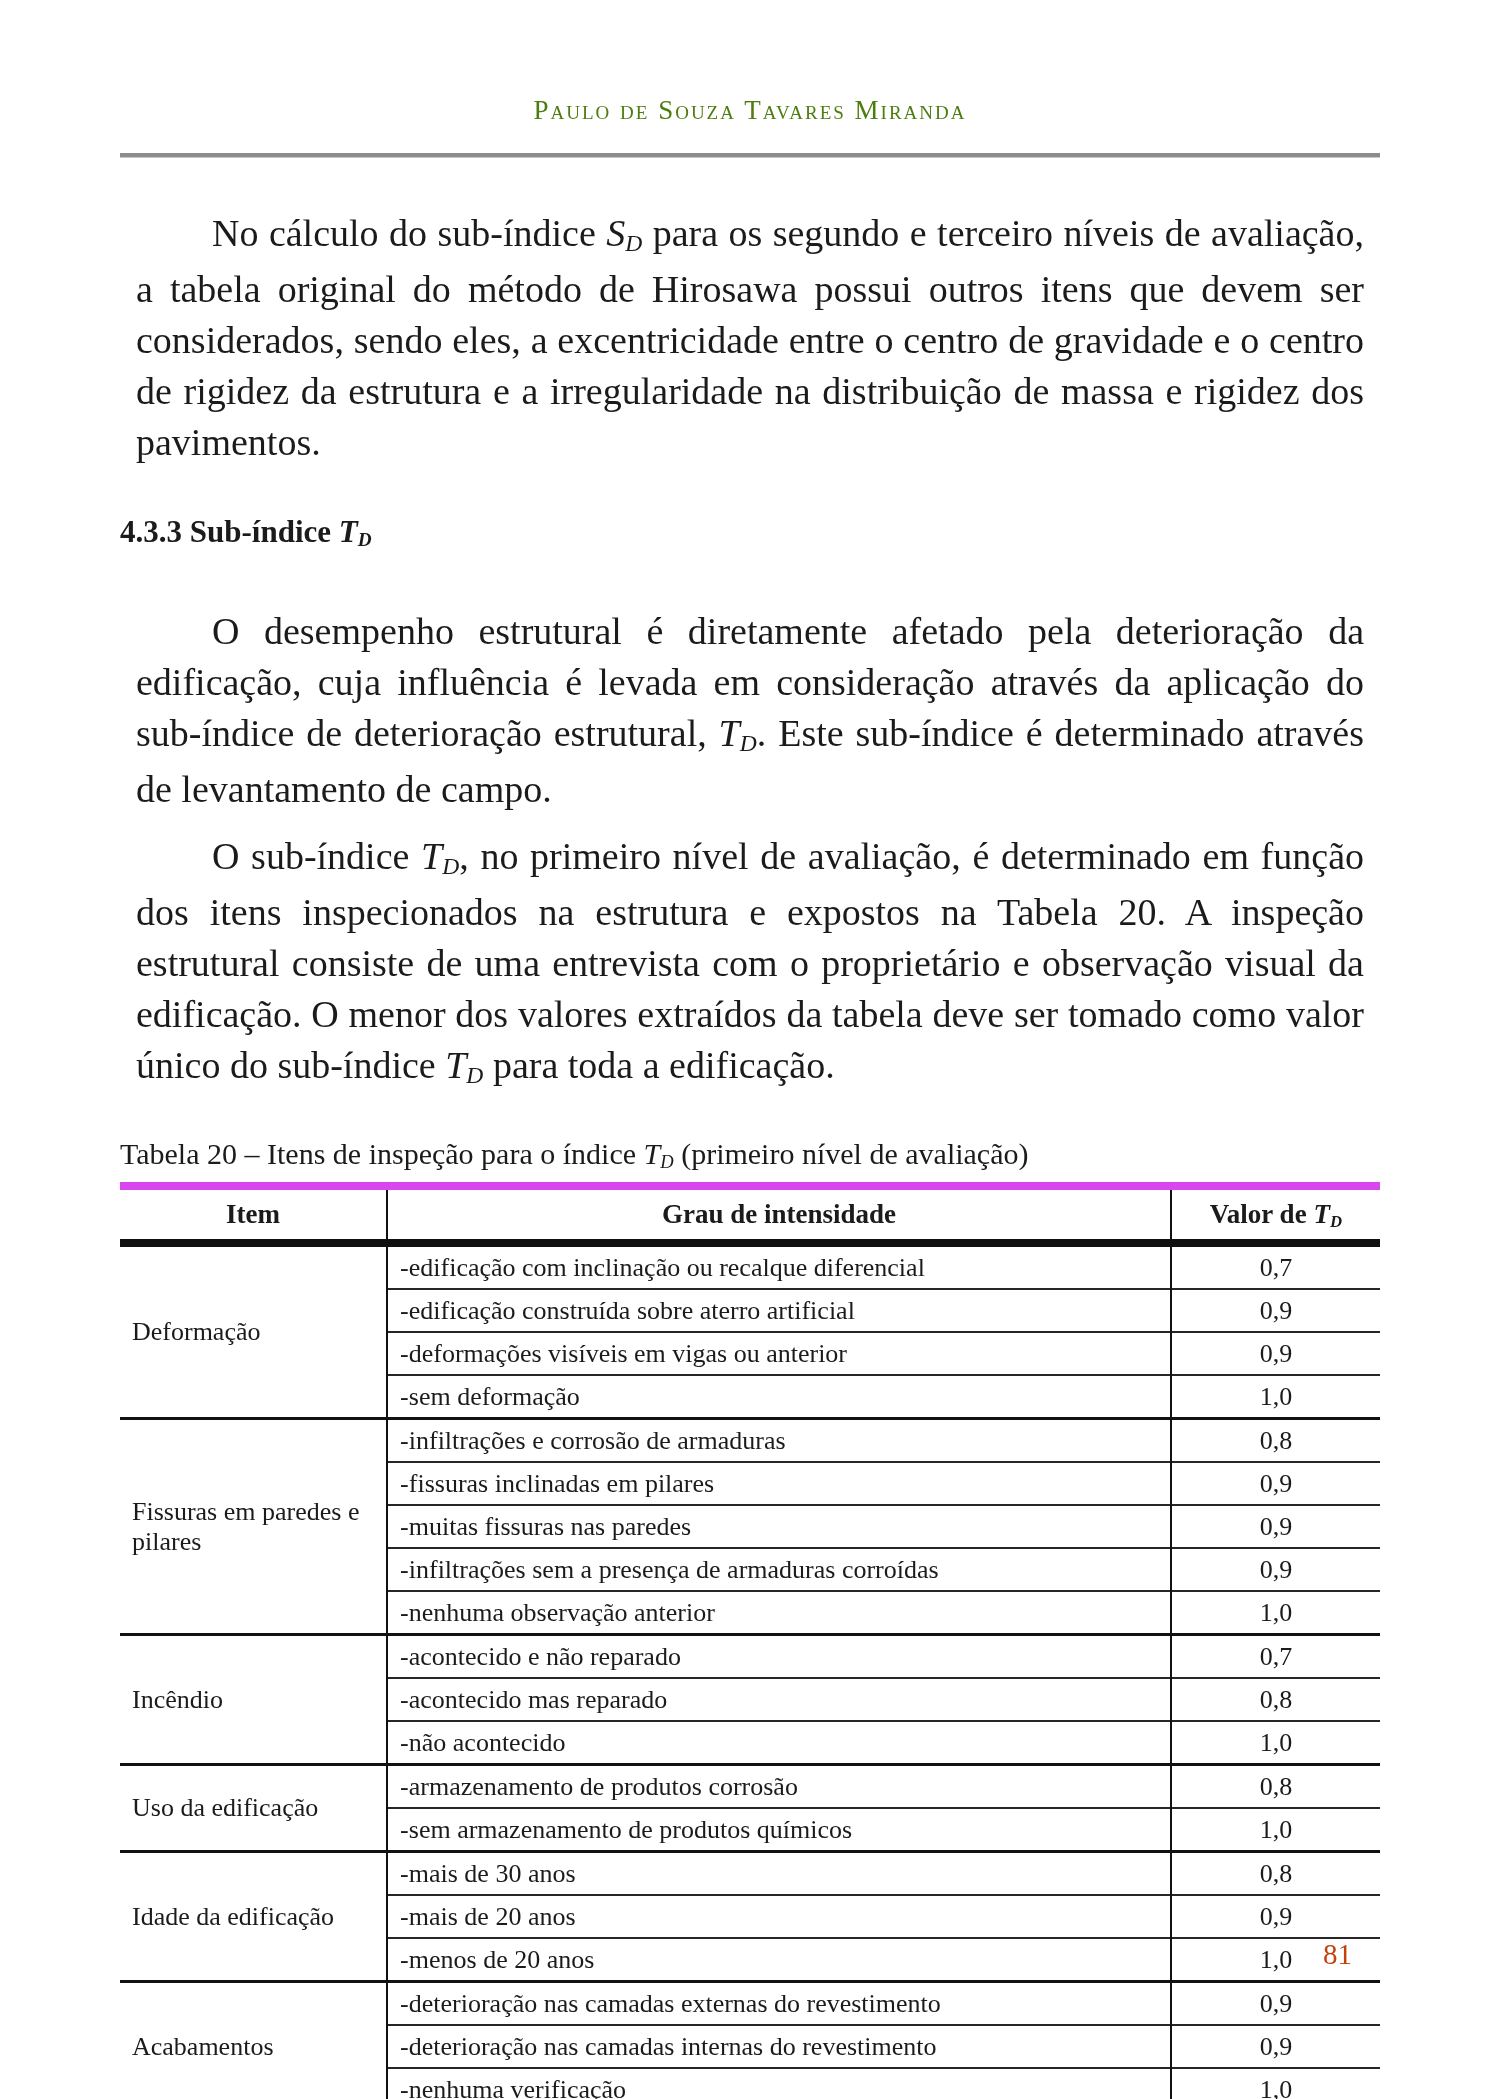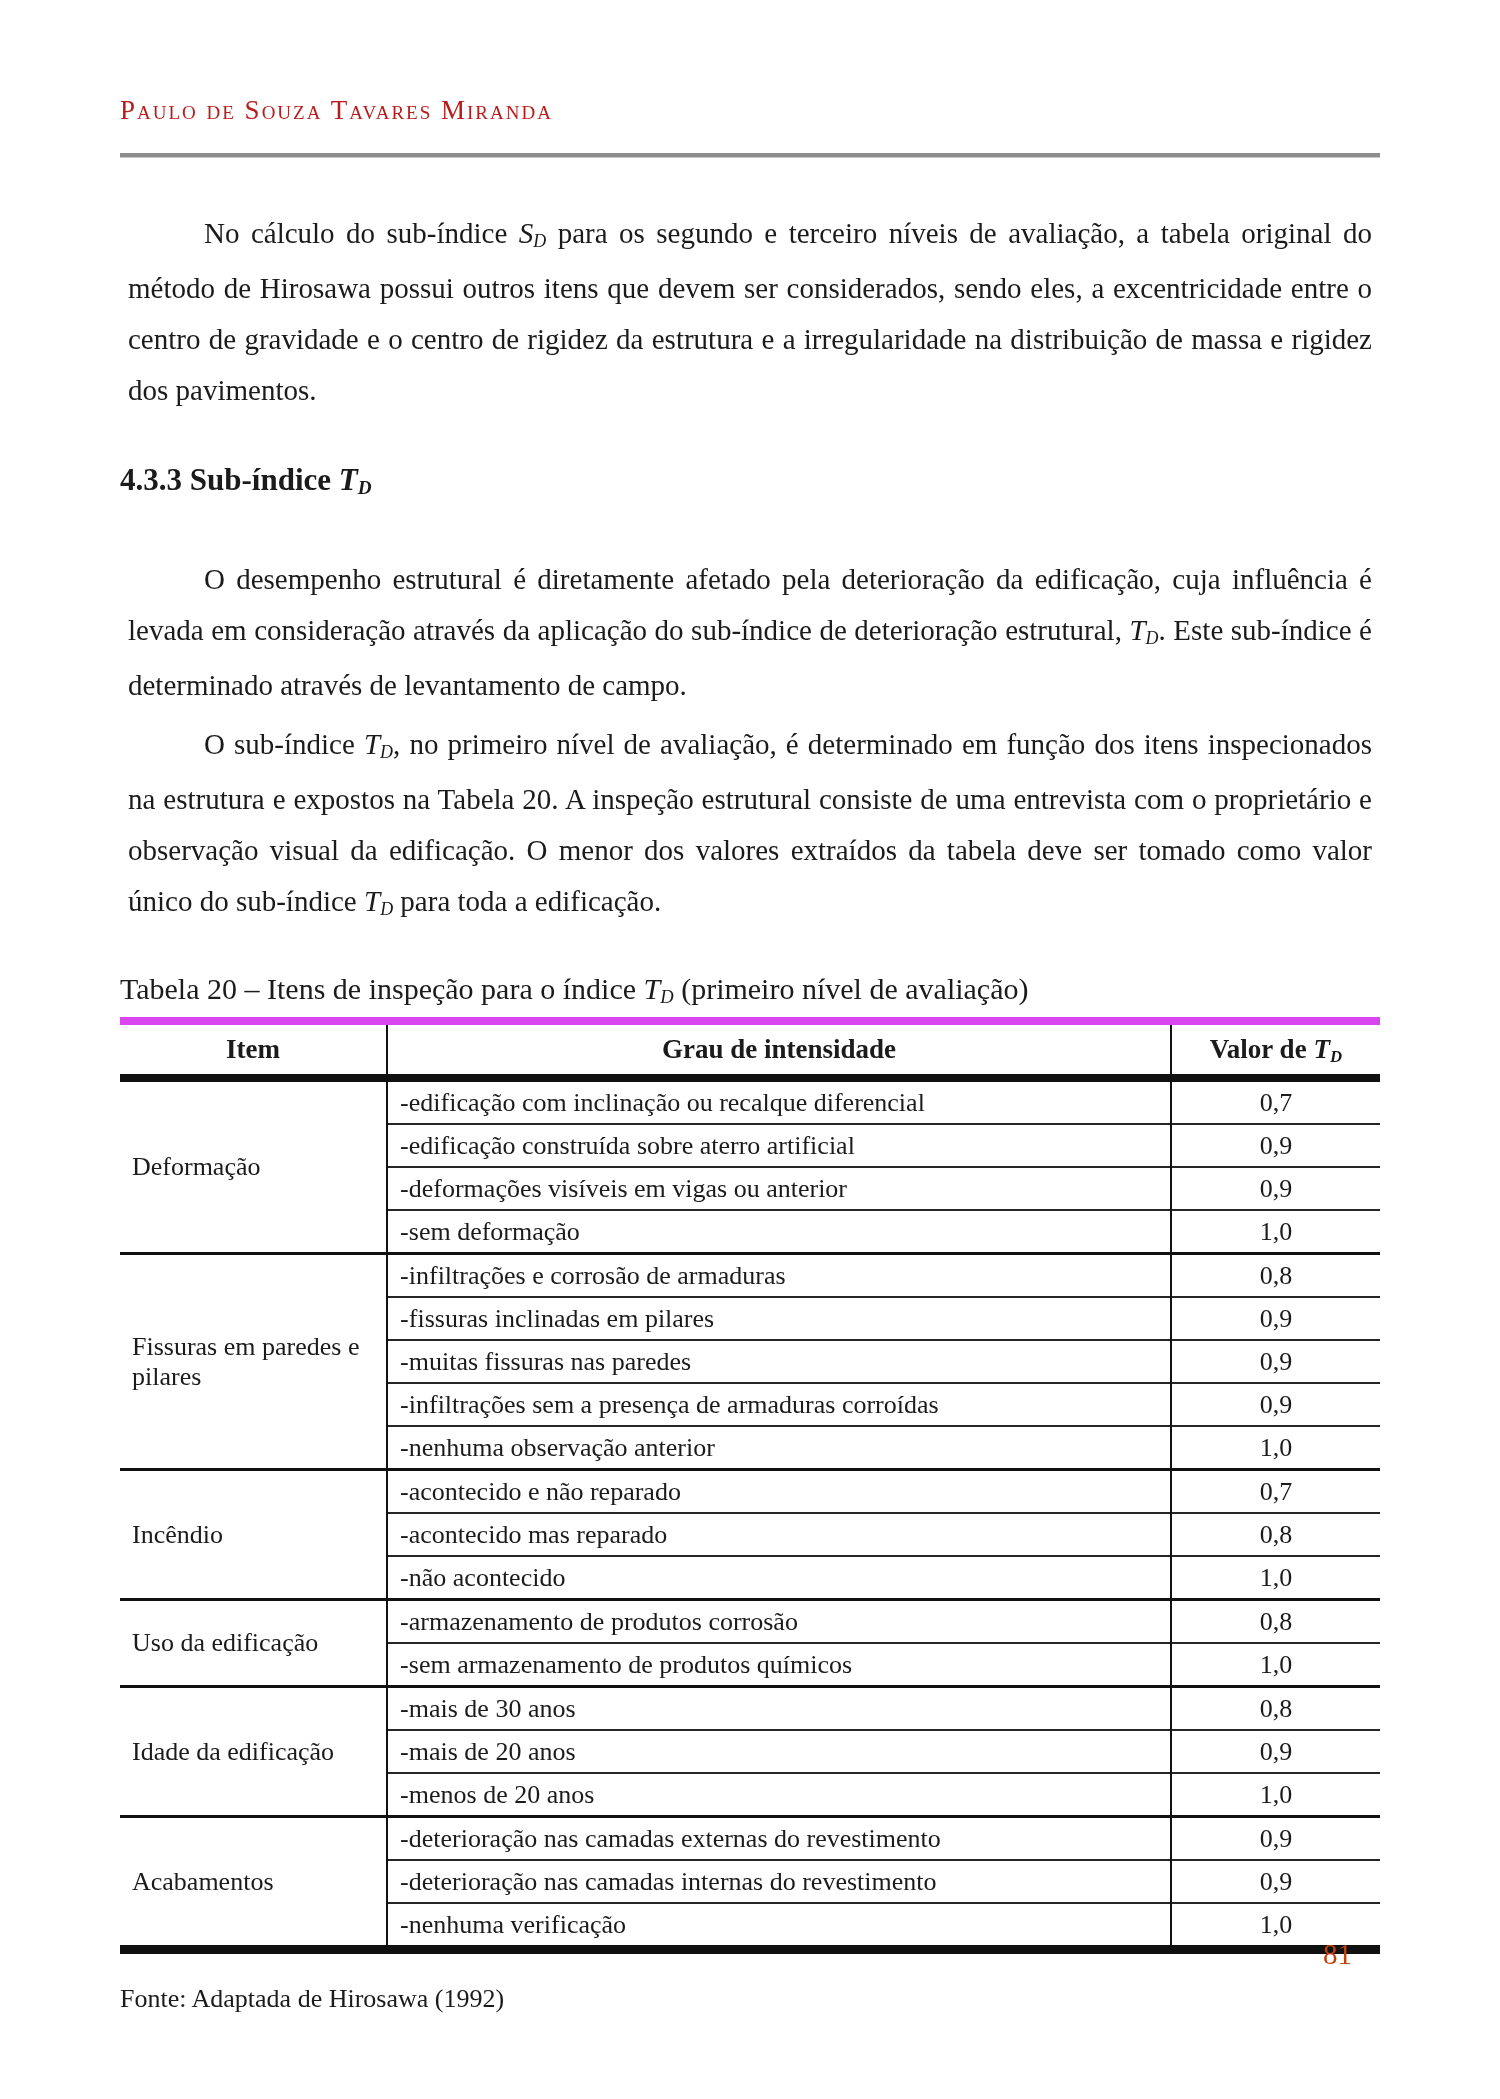--- a/index.html
+++ b/index.html
@@ -9,36 +9,36 @@
     height: 2099px;
     margin: 0 auto;
     background: #ffffff;
     box-sizing: border-box;
     padding: 95px 120px 0 120px;
     font-family: "Liberation Serif", "DejaVu Serif", serif;
     color: #1b1b1b;
     overflow: hidden;
   }
   .running-header {
-    text-align: left;
+    text-align: center;
     font-variant: small-caps;
     letter-spacing: 2px;
-    color: #b91c1c;
+    color: #4d7c0f;
     font-size: 27px;
     line-height: 30px;
   }
   .header-rule {
     margin-top: 28px;
     height: 4px;
     background: #8c8c8c;
     border-bottom: 1px solid #c9c9c9;
   }
   p.body-par {
-    margin: 8px;
-    font-size: 29px;
+    margin: 16px;
+    font-size: 38px;
     line-height: 51px;
     text-align: justify;
     text-indent: 76px;
   }
   p.first-par { margin-top: 50px; }
   h2.section-heading {
     margin: 46px 0 11px 0;
     font-size: 31px;
     font-weight: bold;
     line-height: 36px;

